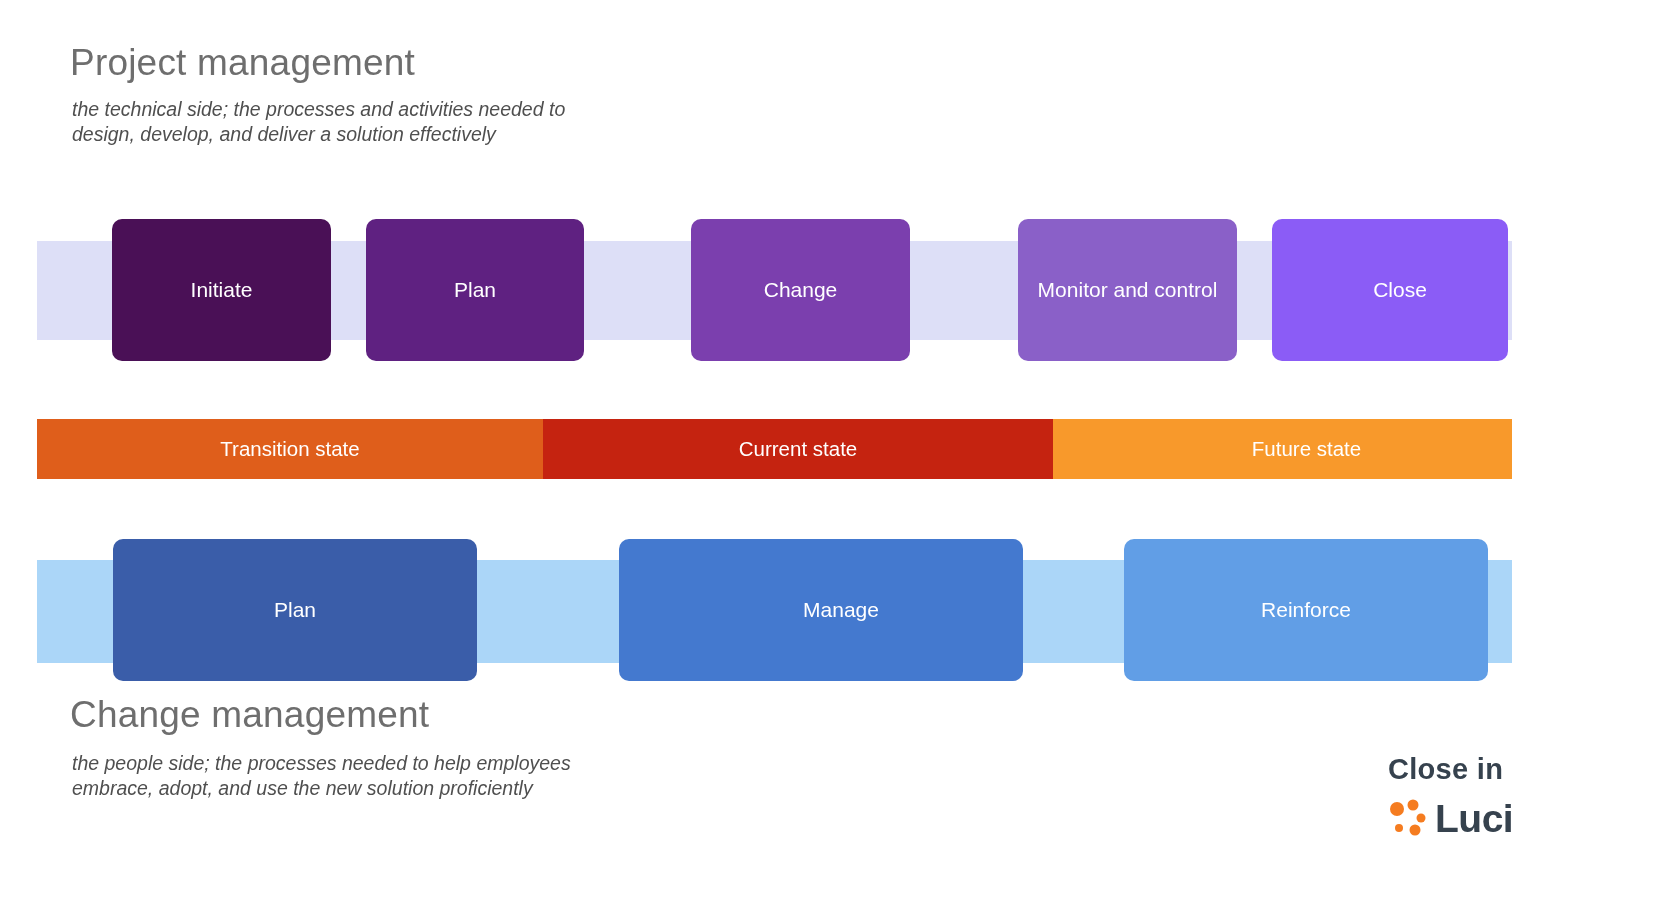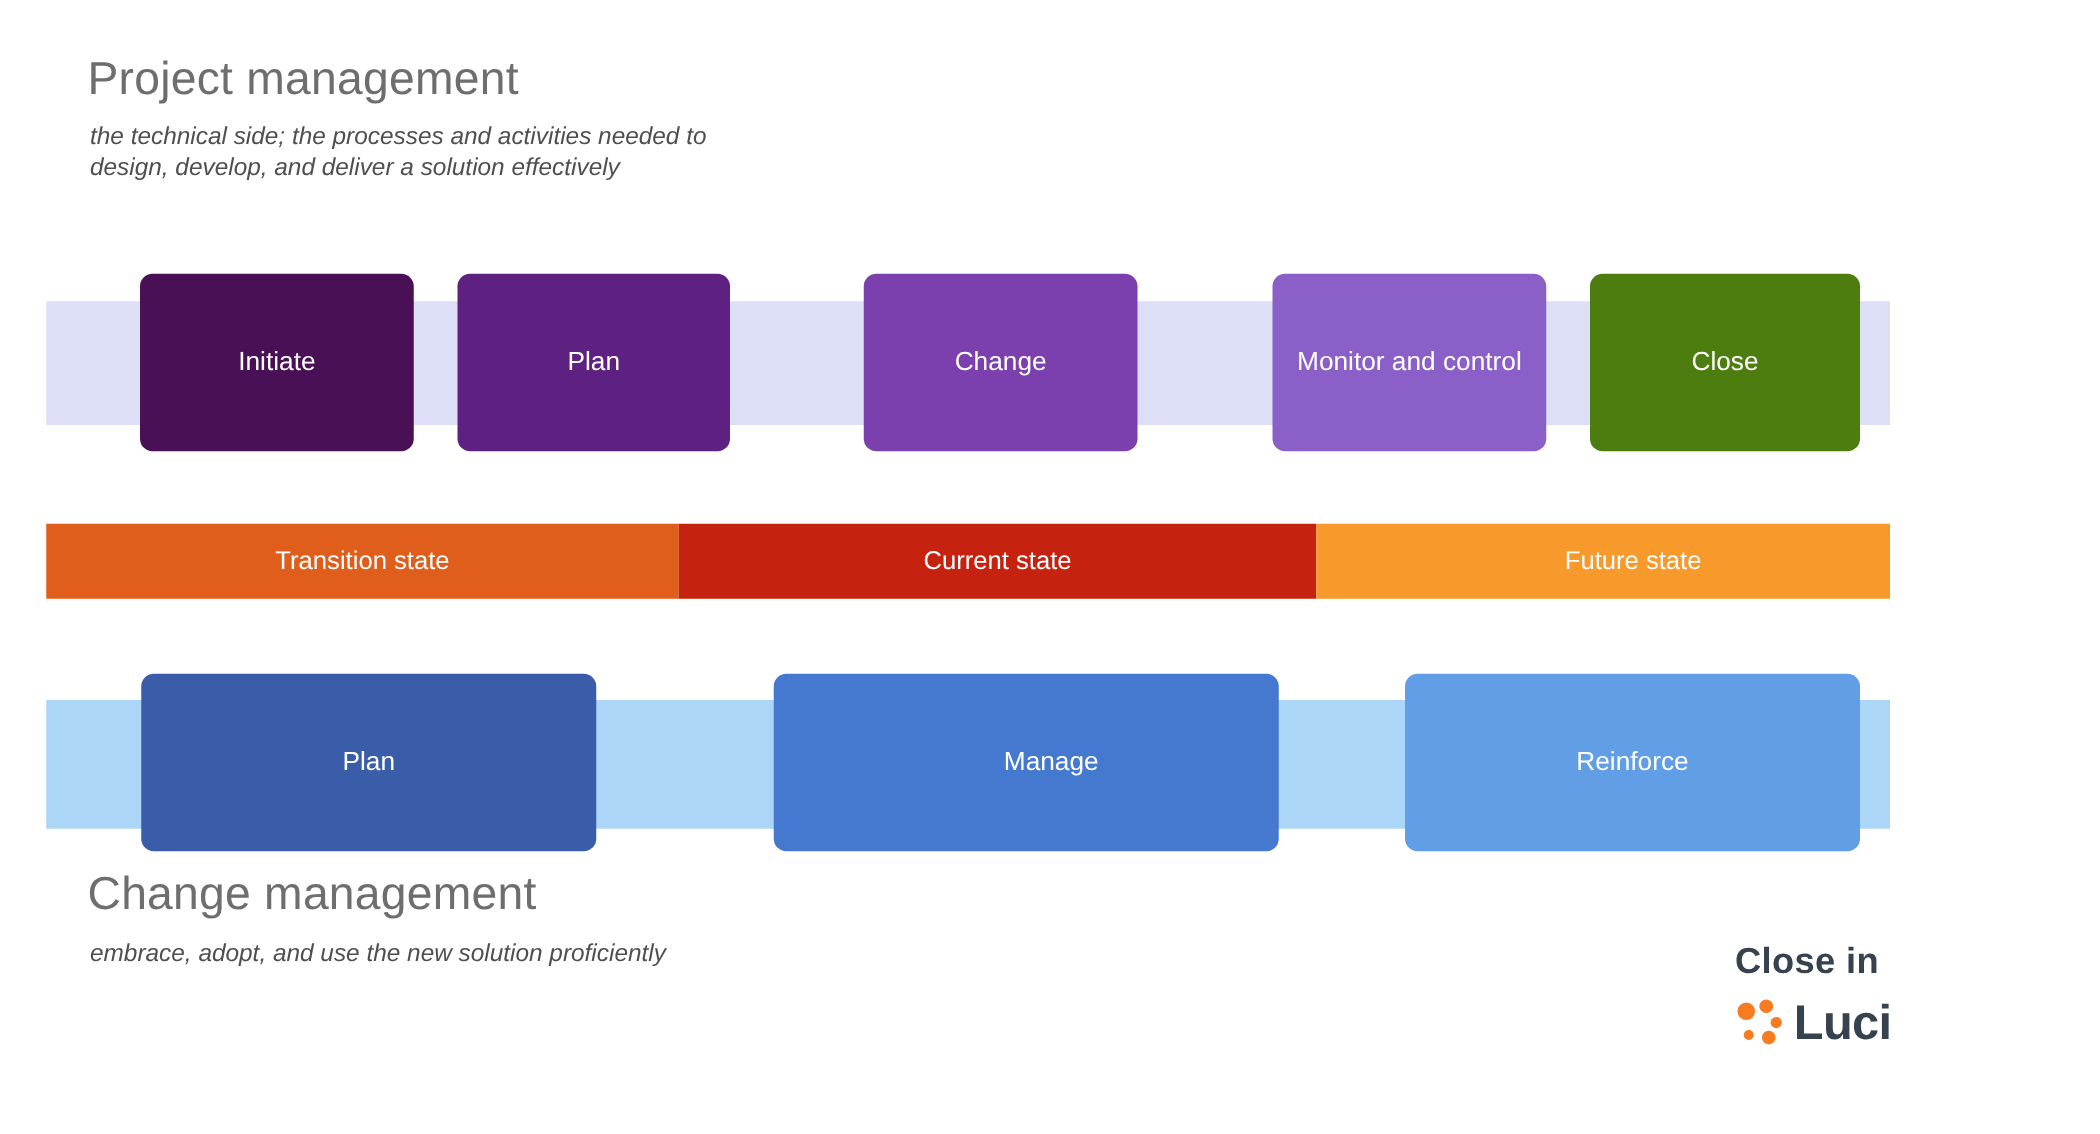--- a/index.html
+++ b/index.html
@@ -93,40 +93,41 @@
   </div>
 
   <div id="project-band" class="band" style="background-color: rgb(221, 223, 247);"></div>
   <div id="project-arrowhead" class="arrowhead" style="border-left-color: rgb(221, 223, 247);"></div>
 
   <div class="p-row">
     <div id="pbox-0" class="phase-box" style="background-color: rgb(74, 16, 86);">Initiate</div>
     <div id="pbox-1" class="phase-box" style="background-color: rgb(95, 33, 129);">Plan</div>
     <div id="pbox-2" class="phase-box" style="background-color: rgb(123, 63, 174);">Change</div>
     <div id="pbox-3" class="phase-box" style="background-color: rgb(138, 96, 200);">Monitor and control</div>
-    <div id="pbox-4" class="phase-box" style="background-color: #4d7c0f;">Close</div>
+    <div id="pbox-4" class="phase-box" style="background-color: #8b5cf6; padding-left: 20px;">Close</div>
   </div>
 
   <div id="state-bar">
     <div id="seg-1" class="state-seg" style="background-color: rgb(223, 94, 27);">Transition state</div>
     <div id="seg-0" class="state-seg" style="background-color: rgb(197, 35, 16);">Current state</div>
     <div id="seg-2" class="state-seg" style="background-color: rgb(248, 153, 43);">Future state</div>
   </div>
 
   <div id="change-band" class="band" style="background-color: rgb(171, 214, 248);"></div>
   <div id="change-arrowhead" class="arrowhead" style="border-left-color: rgb(171, 214, 248);"></div>
 
   <div class="c-row">
     <div id="cbox-0" class="phase-box" style="background-color: rgb(58, 93, 169);">Plan</div>
     <div id="cbox-1" class="phase-box" style="background-color: rgb(68, 121, 207); padding-left: 40px;">Manage</div>
     <div id="cbox-2" class="phase-box" style="background-color: rgb(97, 158, 230);">Reinforce</div>
   </div>
 
   <div id="change-title" class="sec-title">Change management</div>
   <div id="change-sub" class="sec-sub">
+    <div>the people side; the processes needed to help employees</div>
     <div>embrace, adopt, and use the new solution proficiently</div>
   </div>
 
   <div id="badge">
     <div id="made-in">Close in</div>
     <div id="logo-row">
       <svg id="logo-mark" viewBox="0 0 40 42" xmlns="http://www.w3.org/2000/svg">
         <circle class="lucid-dot" cx="9" cy="12" r="7" fill="#F57C20"></circle>
         <circle class="lucid-dot" cx="25" cy="8" r="5.5" fill="#F57C20"></circle>
         <circle class="lucid-dot" cx="33" cy="21" r="4.5" fill="#F57C20"></circle>

